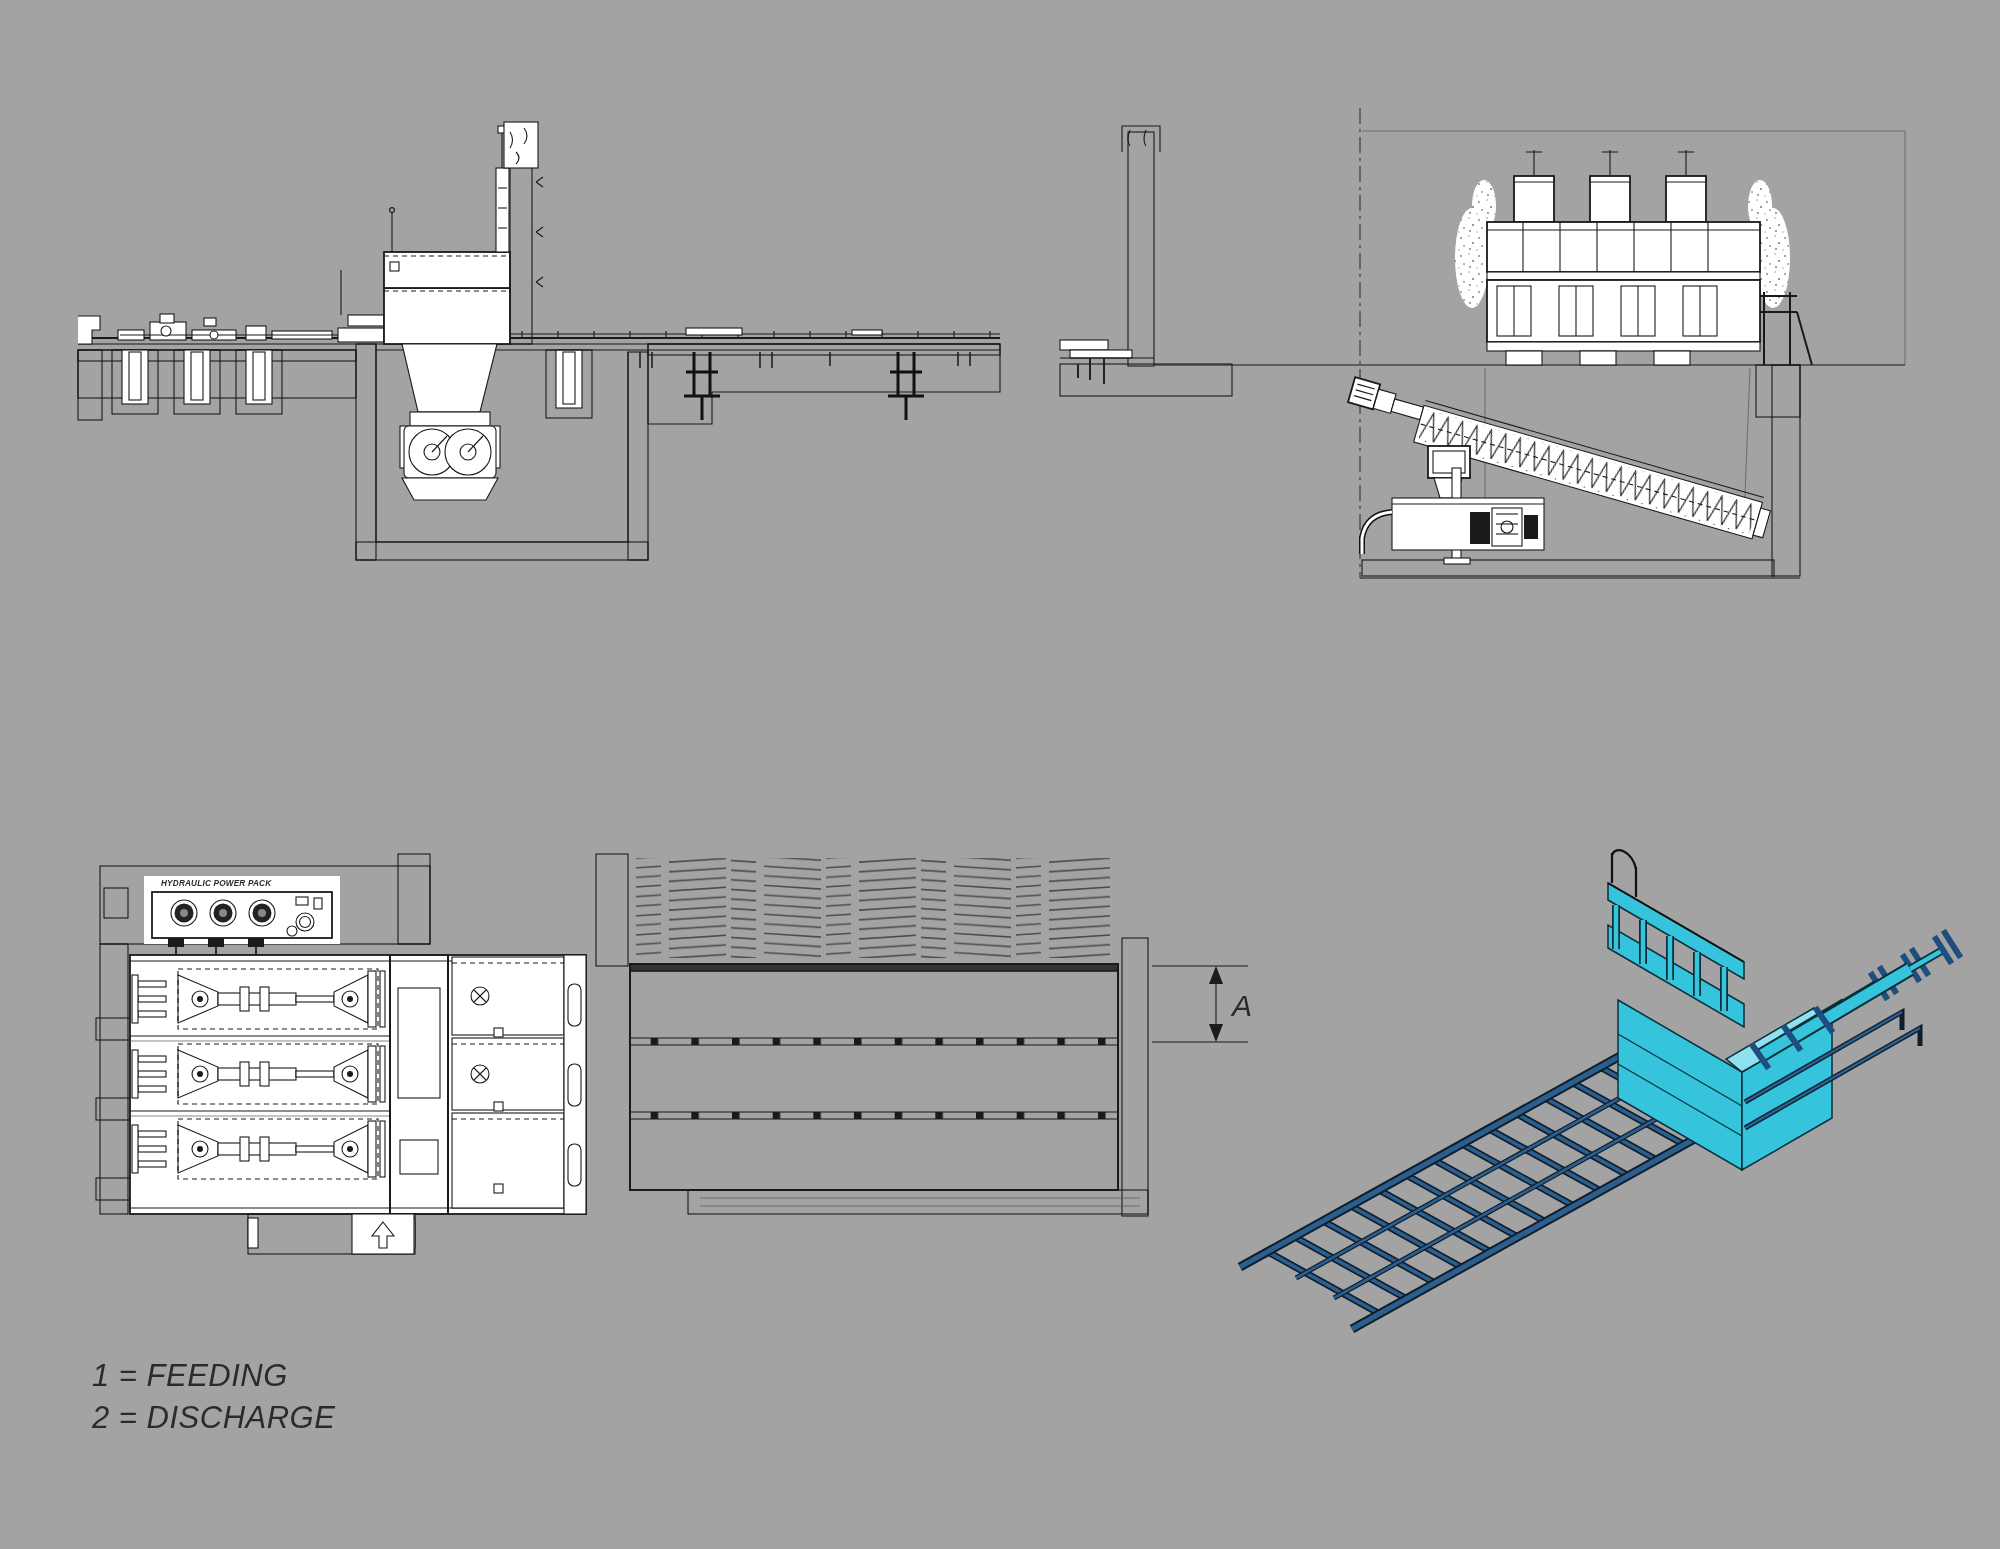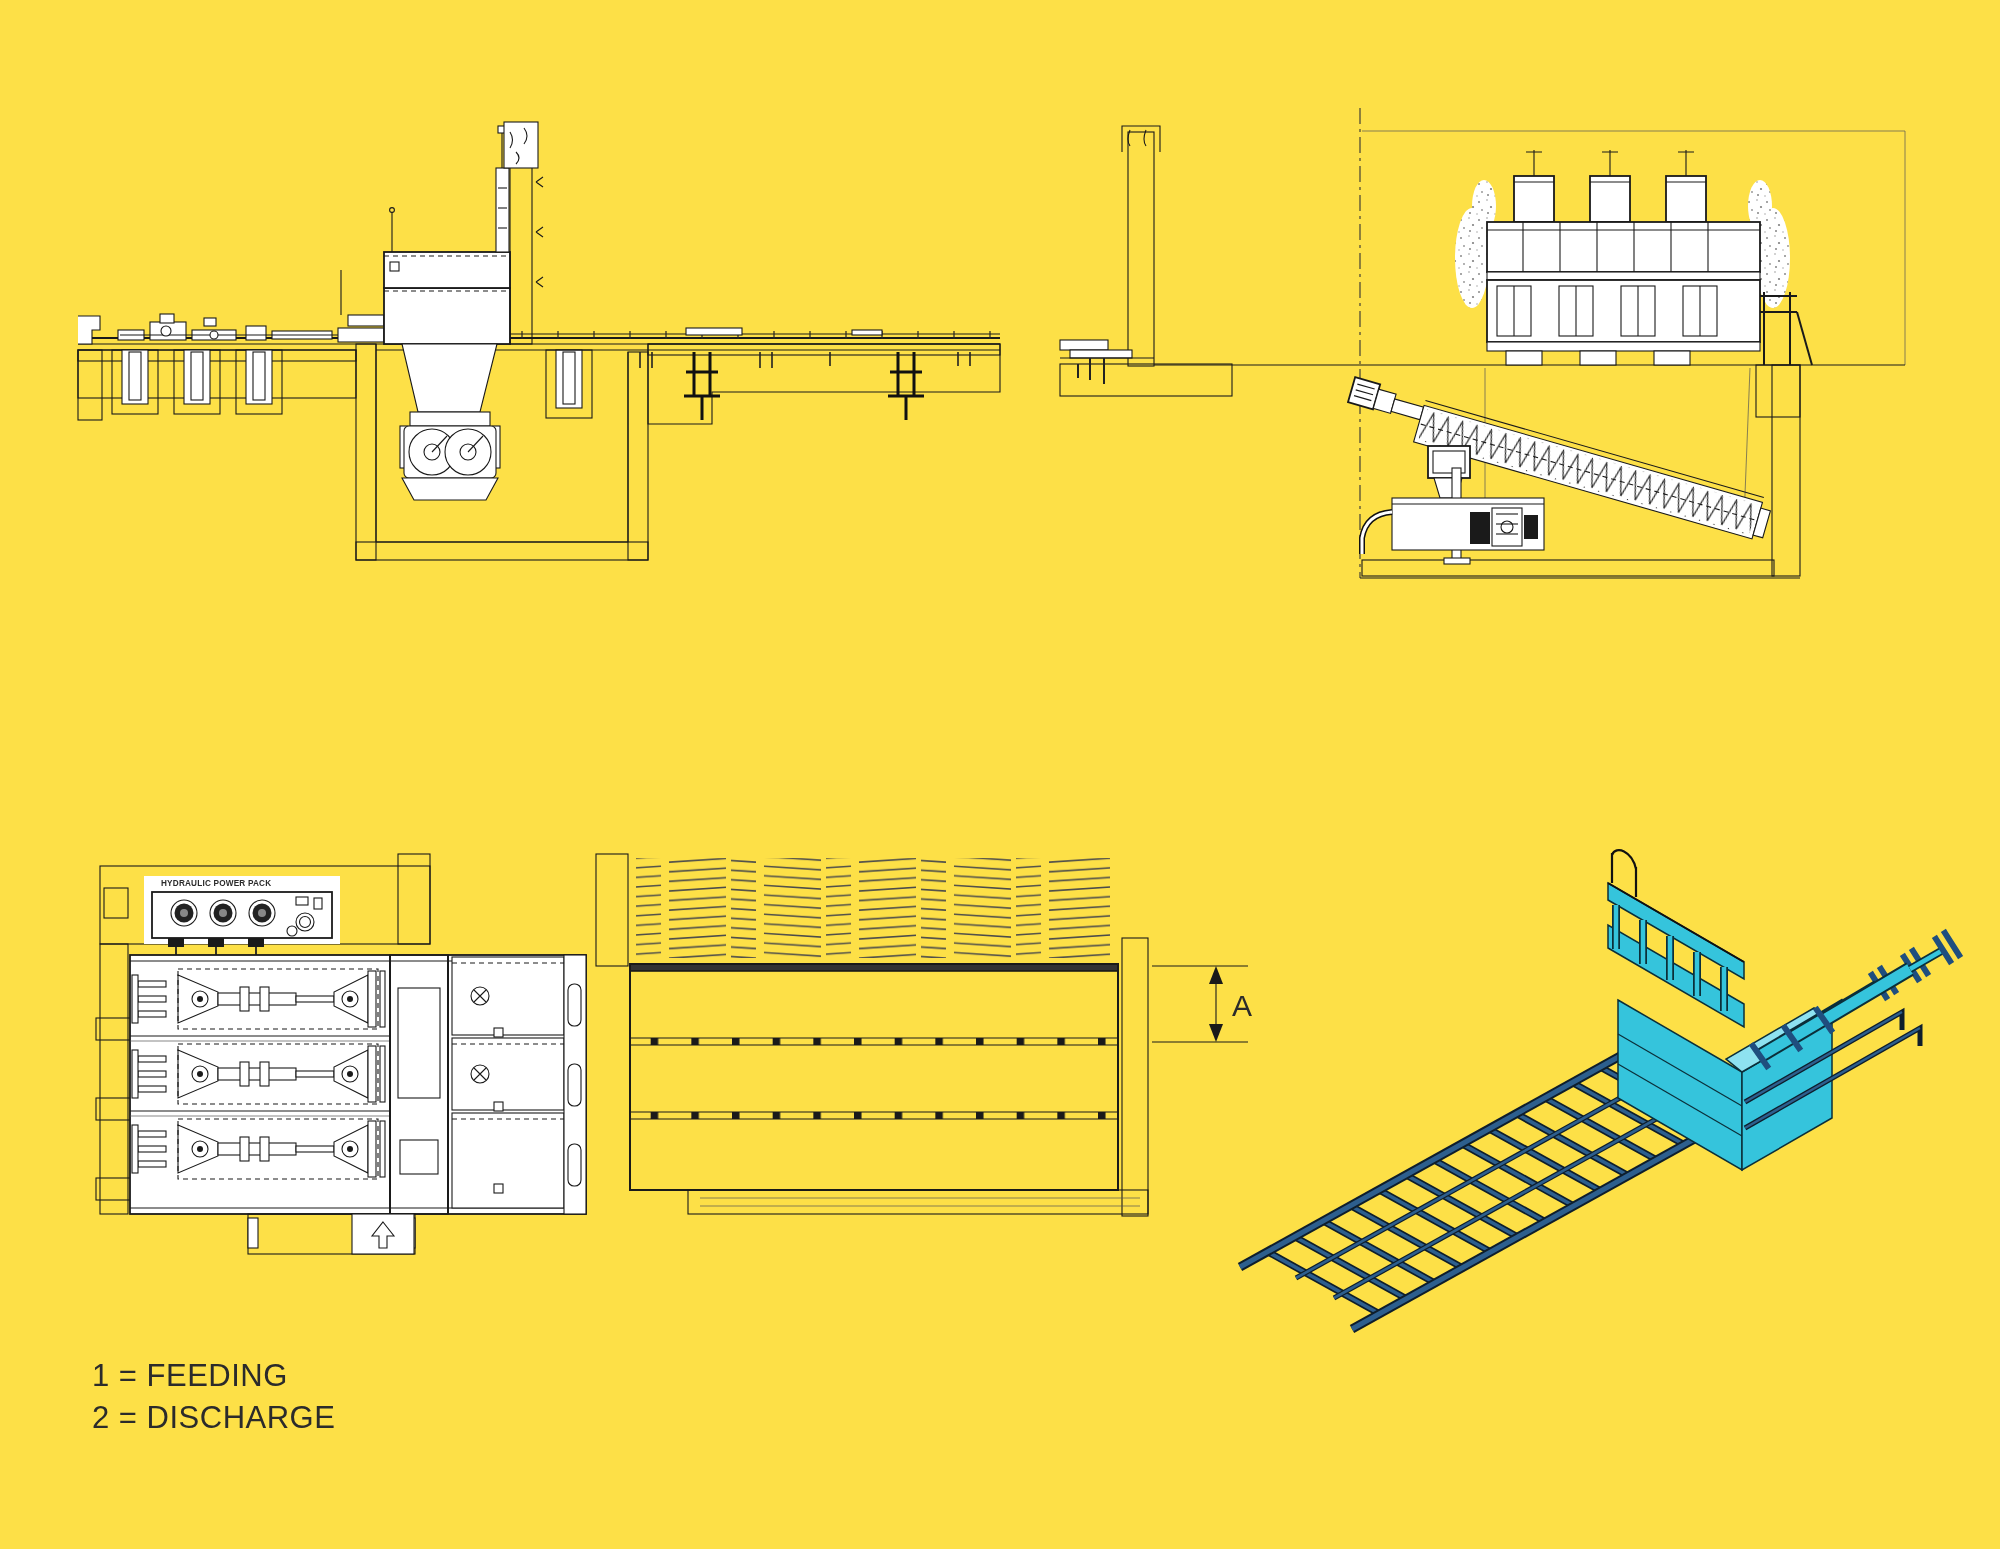--- a/index.html
+++ b/index.html
@@ -1,16 +1,16 @@
 <!DOCTYPE html>
 <html style="--line: #1a1a1a; --cyan: #35C4DC; --cyan_dark: #1FA9C4; --cyan_light: #8EE2F0; --blue: #2D5F8E; --blue_dark: #1F4E7E;"><head>
 <meta charset="utf-8">
 <style>
   html,body{margin:0;padding:0;background:#fff;}
-  .page{width:2000px;height:1549px;position:relative;background:#fde047;}
+  .page{width:2000px;height:1549px;position:relative;background:#a3a3a3;font-style:italic;}
   svg{display:block;}
   text{fill:#2b2b2b;font-family:"Liberation Sans",sans-serif;}
   .s{stroke:#1a1a1a;fill:none;stroke-width:1.1;}
   .s2{stroke:#1a1a1a;fill:none;stroke-width:2;}
   .sw{stroke:#1a1a1a;fill:#fff;stroke-width:1.1;}
   .sw2{stroke:#1a1a1a;fill:#fff;stroke-width:1.8;}
   .blk{fill:#1a1a1a;stroke:none;}
   .thin{stroke:#555;stroke-width:.7;fill:none;}
   .dash{stroke-dasharray:5 4;}
   .dashdot{stroke:#333;stroke-width:1.1;fill:none;stroke-dasharray:16 5 3 5;}

